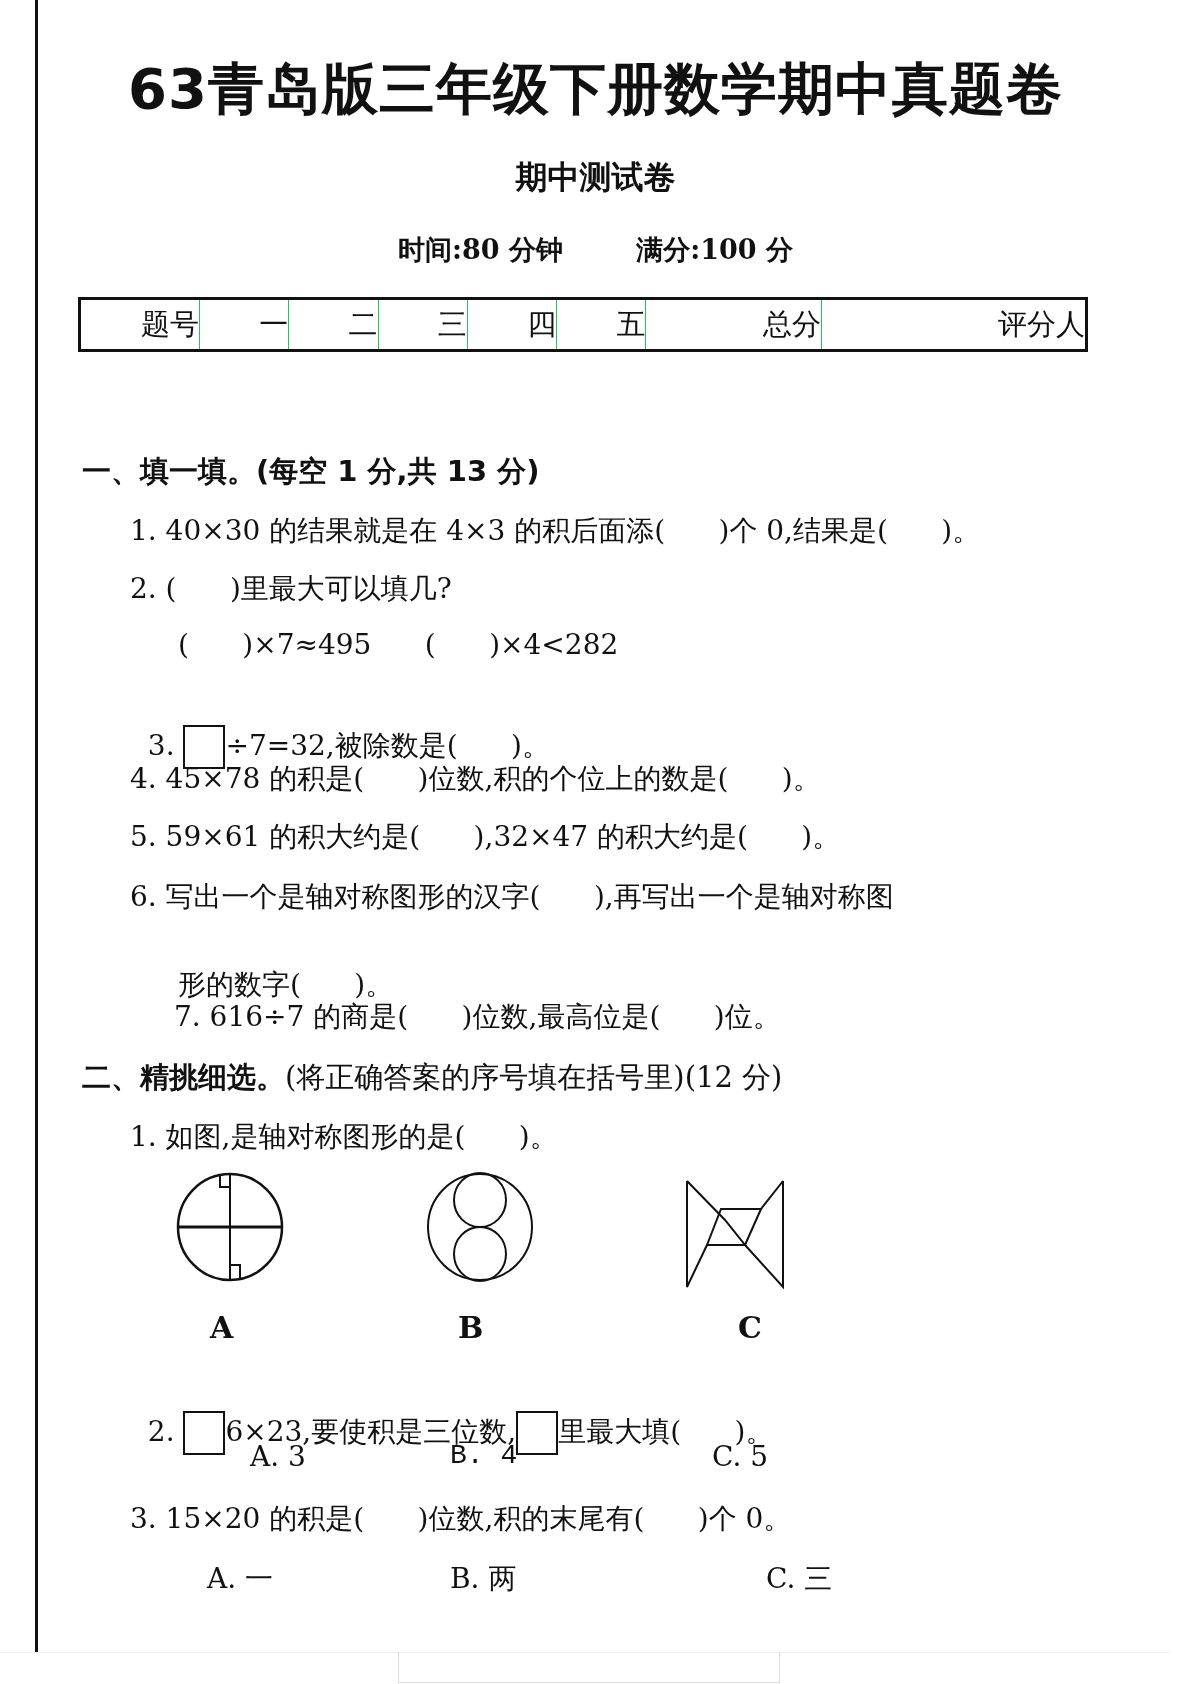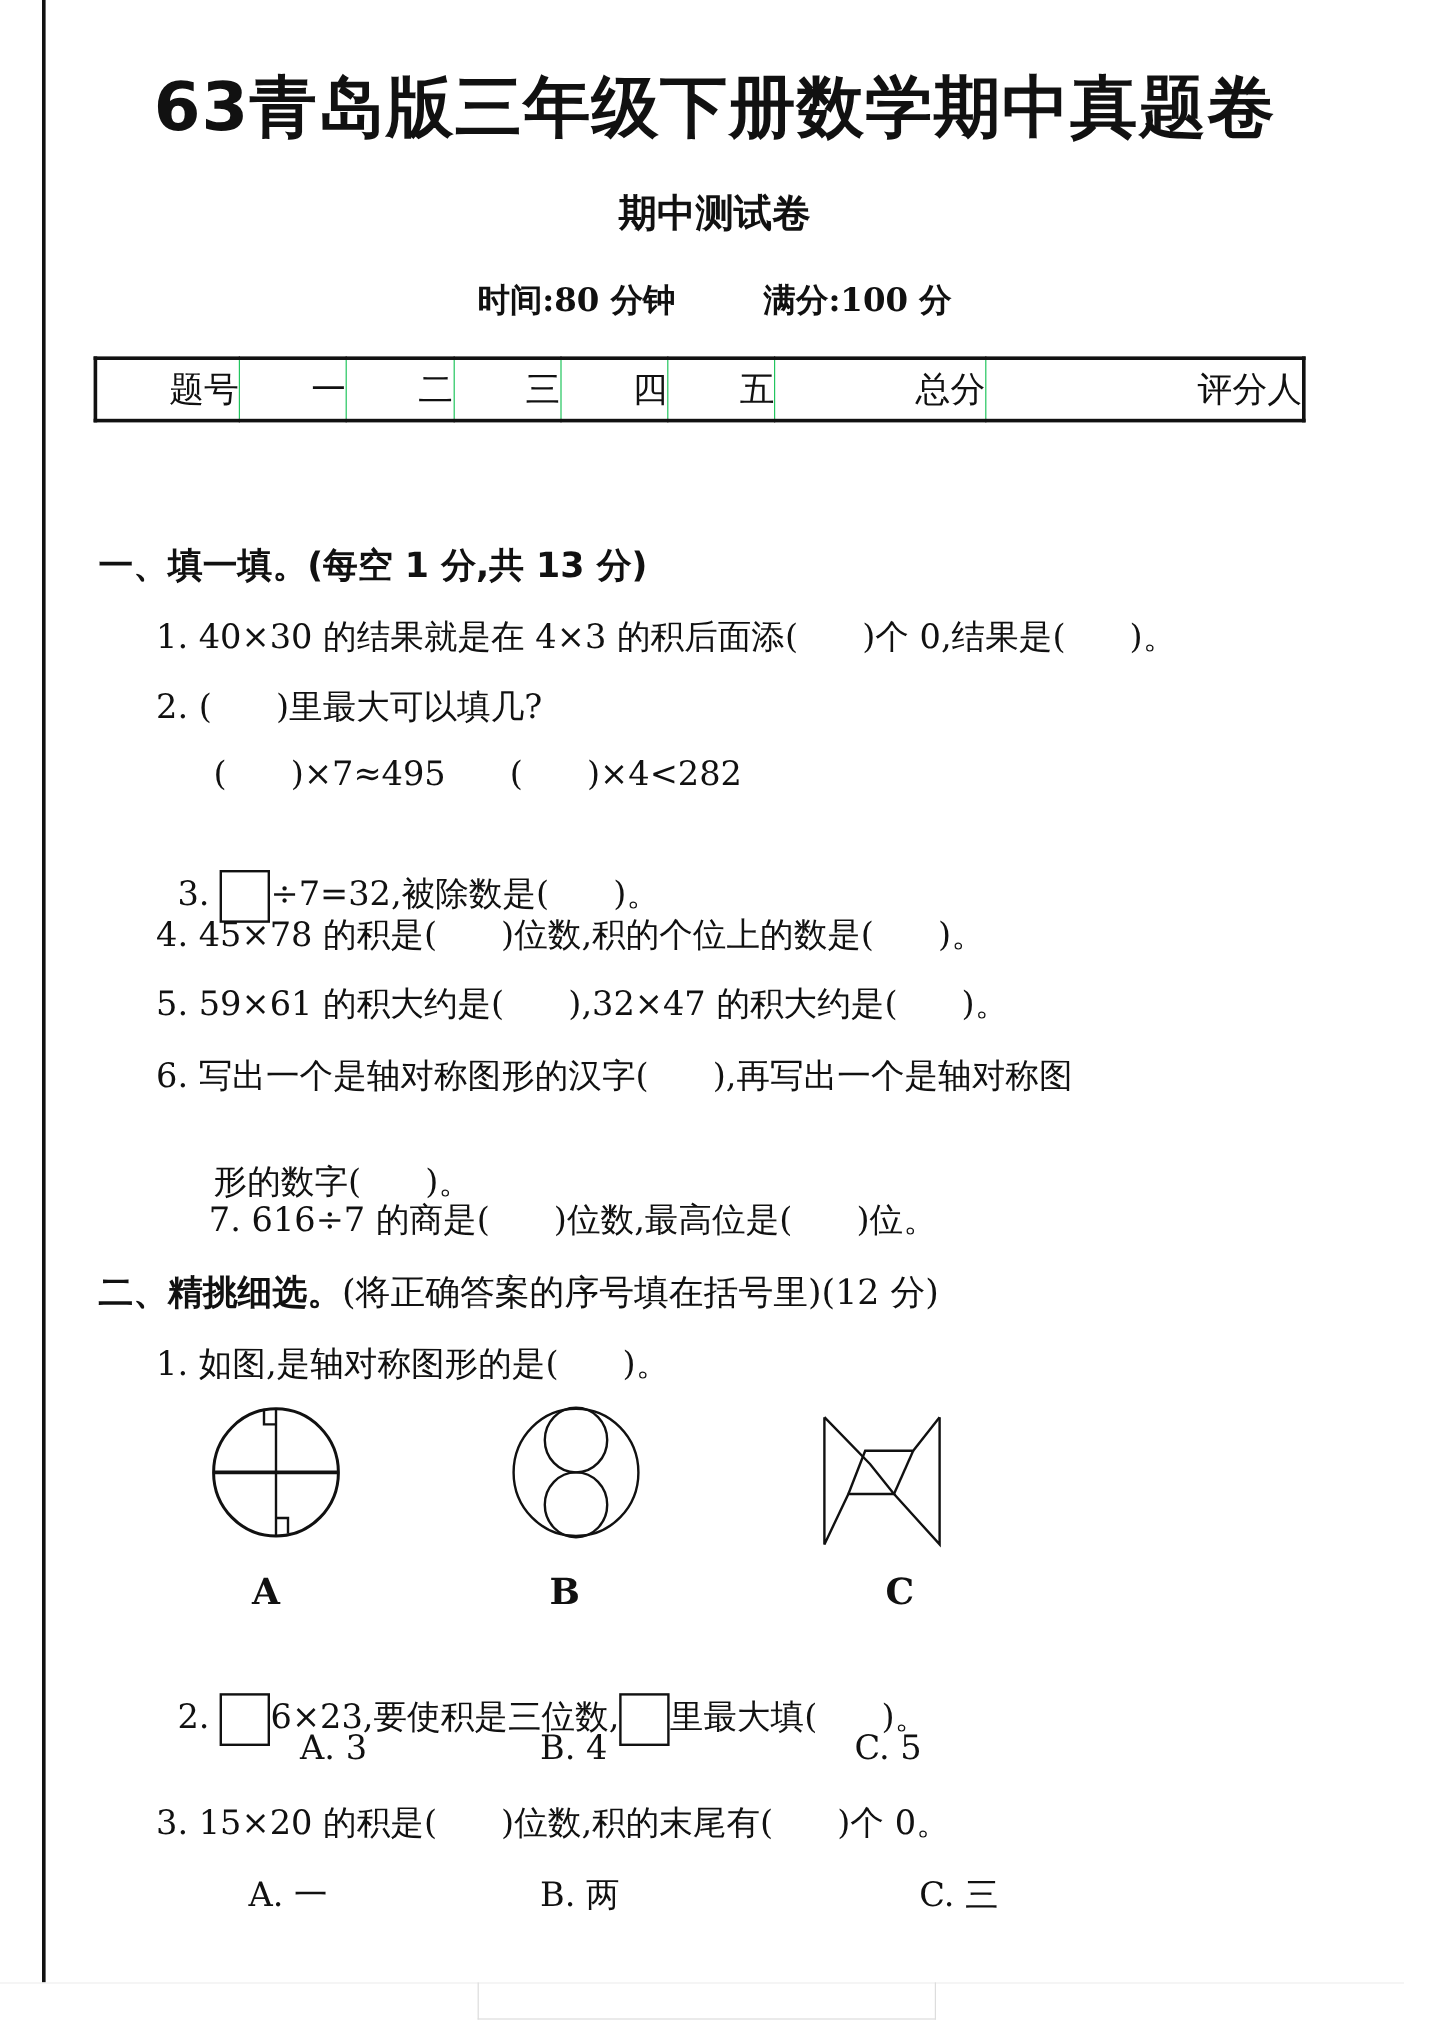--- a/index.html
+++ b/index.html
@@ -97,21 +97,21 @@
   <polyline points="98,6 98,112 60,70" fill="none" stroke="#111" stroke-width="2"></polyline>
   <polyline points="98,6 76,34 36,34 22,70" fill="none" stroke="#111" stroke-width="2"></polyline>
   <line x1="76" y1="34" x2="60" y2="70" stroke="#111" stroke-width="2"></line>
 </svg>
 <div class="fig-label" style="left:738px; top:1310px;">C</div>
 
 <div class="q" style="top:1378px;">
   <span>2. </span><span class="sq"></span><span>6×23,要使积是三位数,</span><span class="sq"></span><span>里最大填(      )。</span>
 </div>
 <div class="opt" style="left:207px; top:1440px;margin-left:43px;">A. 3</div>
-<div class="opt" style="left:450px; top:1440px;">B. 4</div>
+<div class="opt" style="left:450px; top:1440px;font-family:Liberation Mono, monospace;">B. 4</div>
 <div class="opt" style="left:712px; top:1440px;text-align:center;">C. 5</div>
 
 <div class="q" style="top:1500px;">3. 15×20 的积是(      )位数,积的末尾有(      )个 0。</div>
 <div class="opt" style="left:207px; top:1560px;">A. 一</div>
 <div class="opt" style="left:450px; top:1560px;">B. 两</div>
 <div class="opt" style="left:730px; top:1560px;margin-left:36px;">C. 三</div>
 
 <div class="footer-line"></div>
 <div class="footer-box"></div>
 

